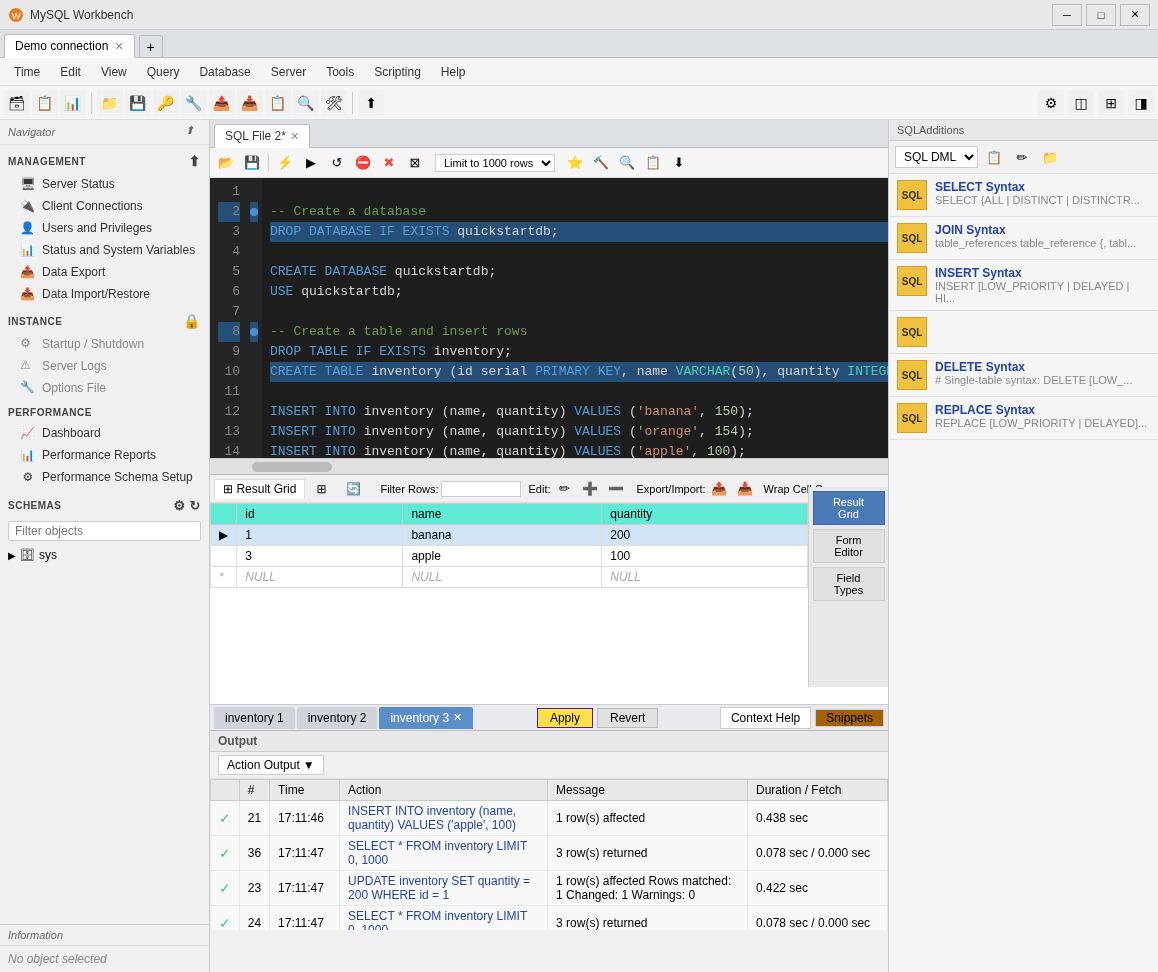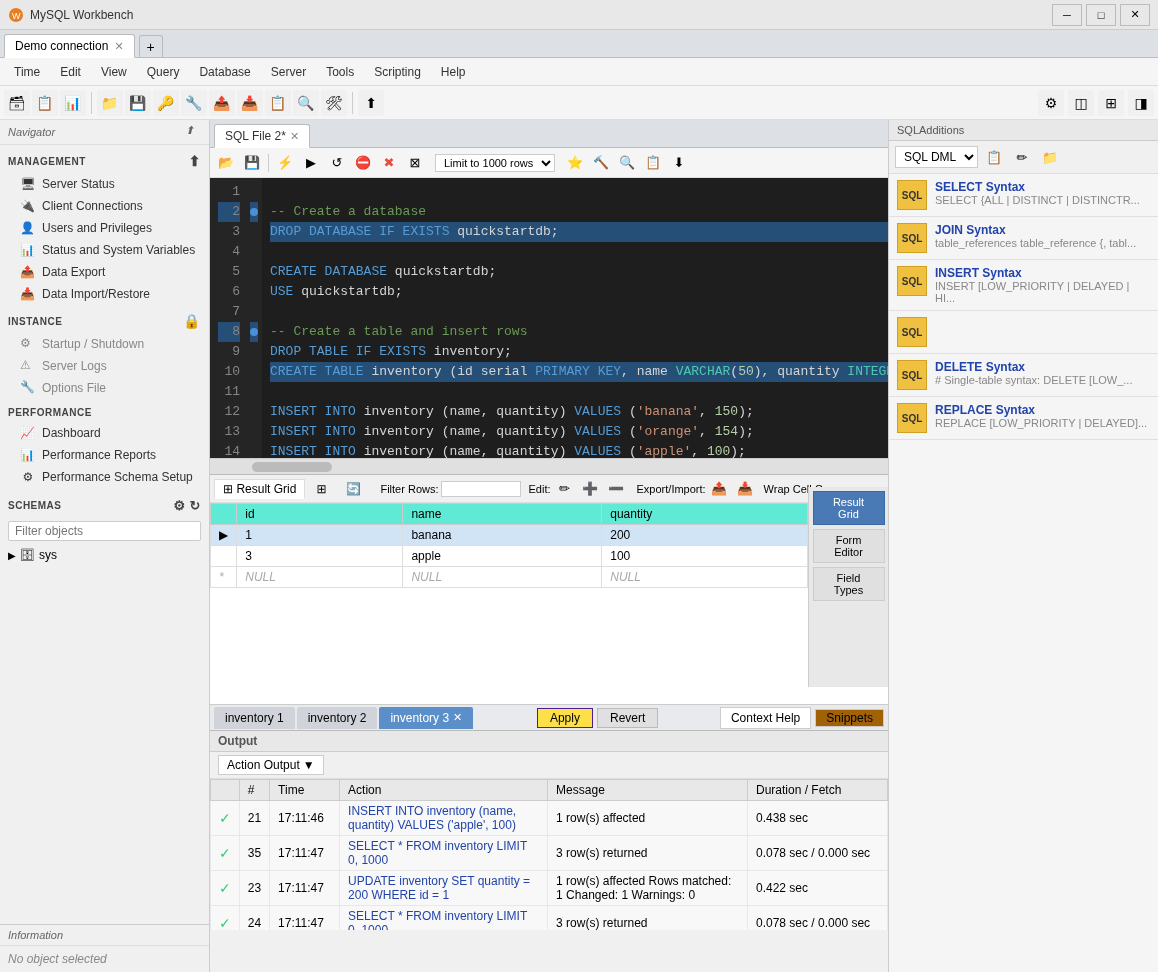--- a/index.html
+++ b/index.html
@@ -477,21 +477,21 @@
           <tr>
     <td><span class="status-ok">✓</span></td>
     <td>21</td>
     <td>17:11:46</td>
     <td style="color:#2244aa;">INSERT INTO inventory (name, quantity) VALUES ('apple', 100)</td>
     <td>1 row(s) affected</td>
     <td>0.438 sec</td>
   </tr>
               <tr>
     <td><span class="status-ok">✓</span></td>
-    <td>35</td>
+    <td>36</td>
     <td>17:11:47</td>
     <td style="color:#2244aa;">SELECT * FROM inventory LIMIT 0, 1000</td>
     <td>3 row(s) returned</td>
     <td>0.078 sec / 0.000 sec</td>
   </tr>
               <tr>
     <td><span class="status-ok">✓</span></td>
     <td>23</td>
     <td>17:11:47</td>
     <td style="color:#2244aa;">UPDATE inventory SET quantity = 200 WHERE id = 1</td>

